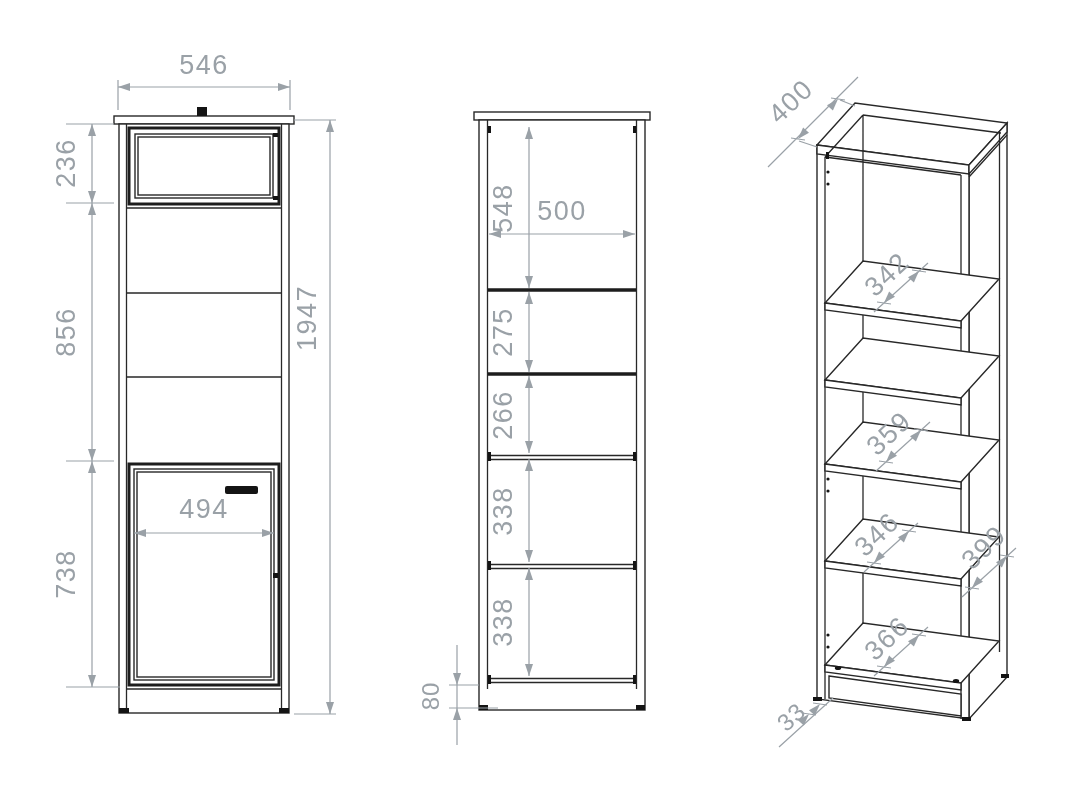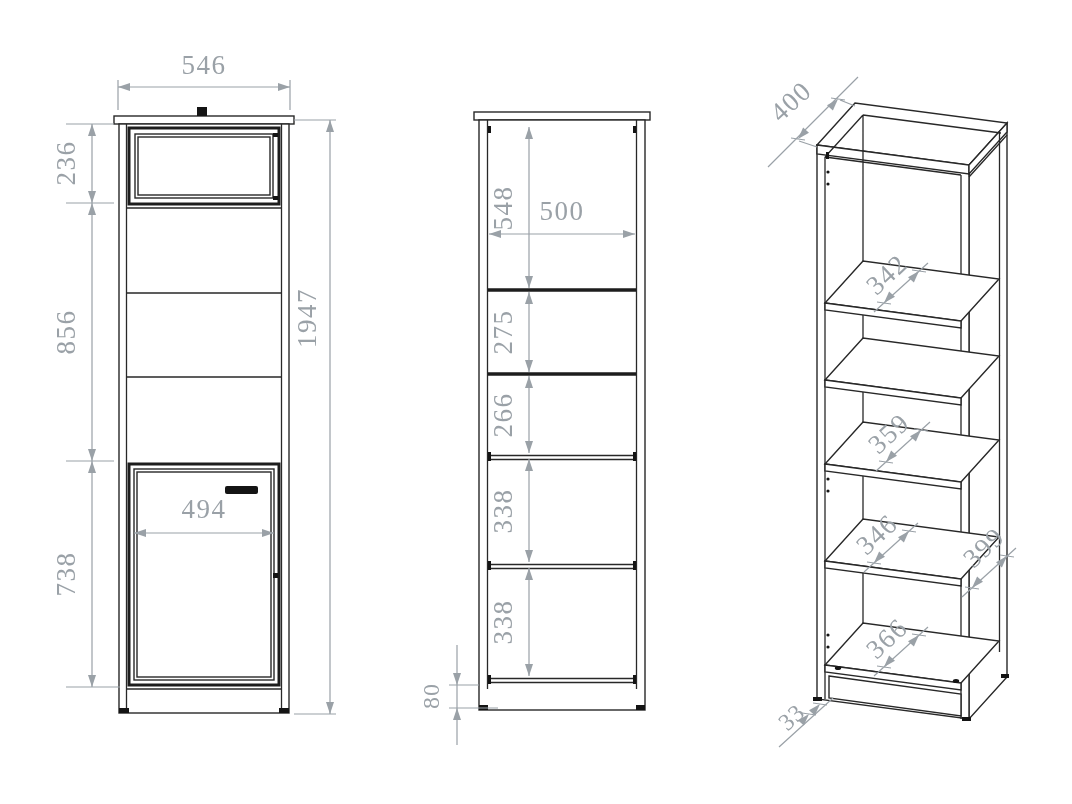--- a/index.html
+++ b/index.html
@@ -1,17 +1,17 @@
 <!DOCTYPE html>
 <html><head>
 <meta charset="utf-8">
 <style>
   html,body{margin:0;padding:0;background:#fff;}
   .stage{position:relative;width:1072px;height:804px;background:#fff;overflow:hidden;
-         font-family:Liberation Serif, serif;}
+         font-family:Liberation Sans, sans-serif;}
   svg{display:block}
   .ln{stroke:#282828;stroke-width:1.3;fill:none;}
   .thk{stroke:#1d1d1d;stroke-width:3.4;fill:none;}
   .box{stroke:#282828;stroke-width:1.4;fill:#ffffff;}
   .boxthk{stroke:#1d1d1d;stroke-width:3;fill:#ffffff;}
   .dk{fill:#141414;stroke:none;}
   .dim{stroke:#9aa1a7;stroke-width:1.2;fill:none;}
   .dimf{fill:#9aa1a7;stroke:none;}
   .lbl{fill:#9aa1a7;font-size:27px;letter-spacing:1.5px;text-anchor:middle;}
   .lbl-s{fill:#9aa1a7;font-size:24px;letter-spacing:1px;text-anchor:middle;}

